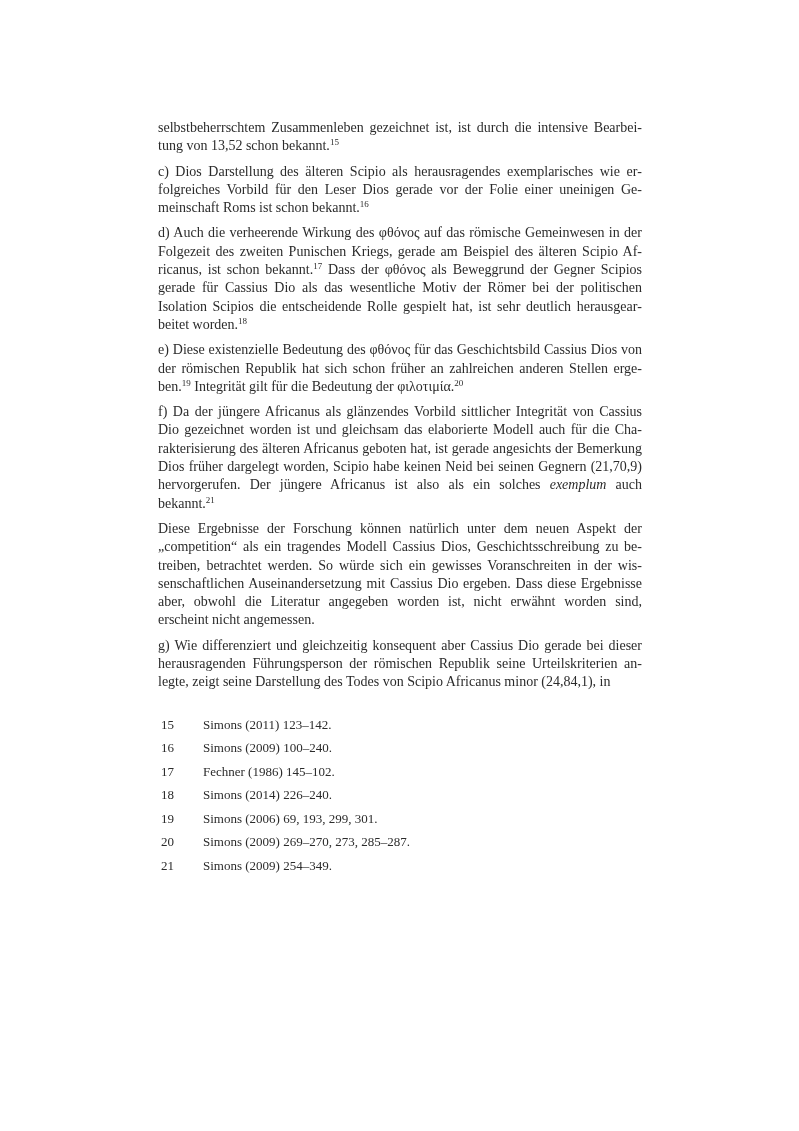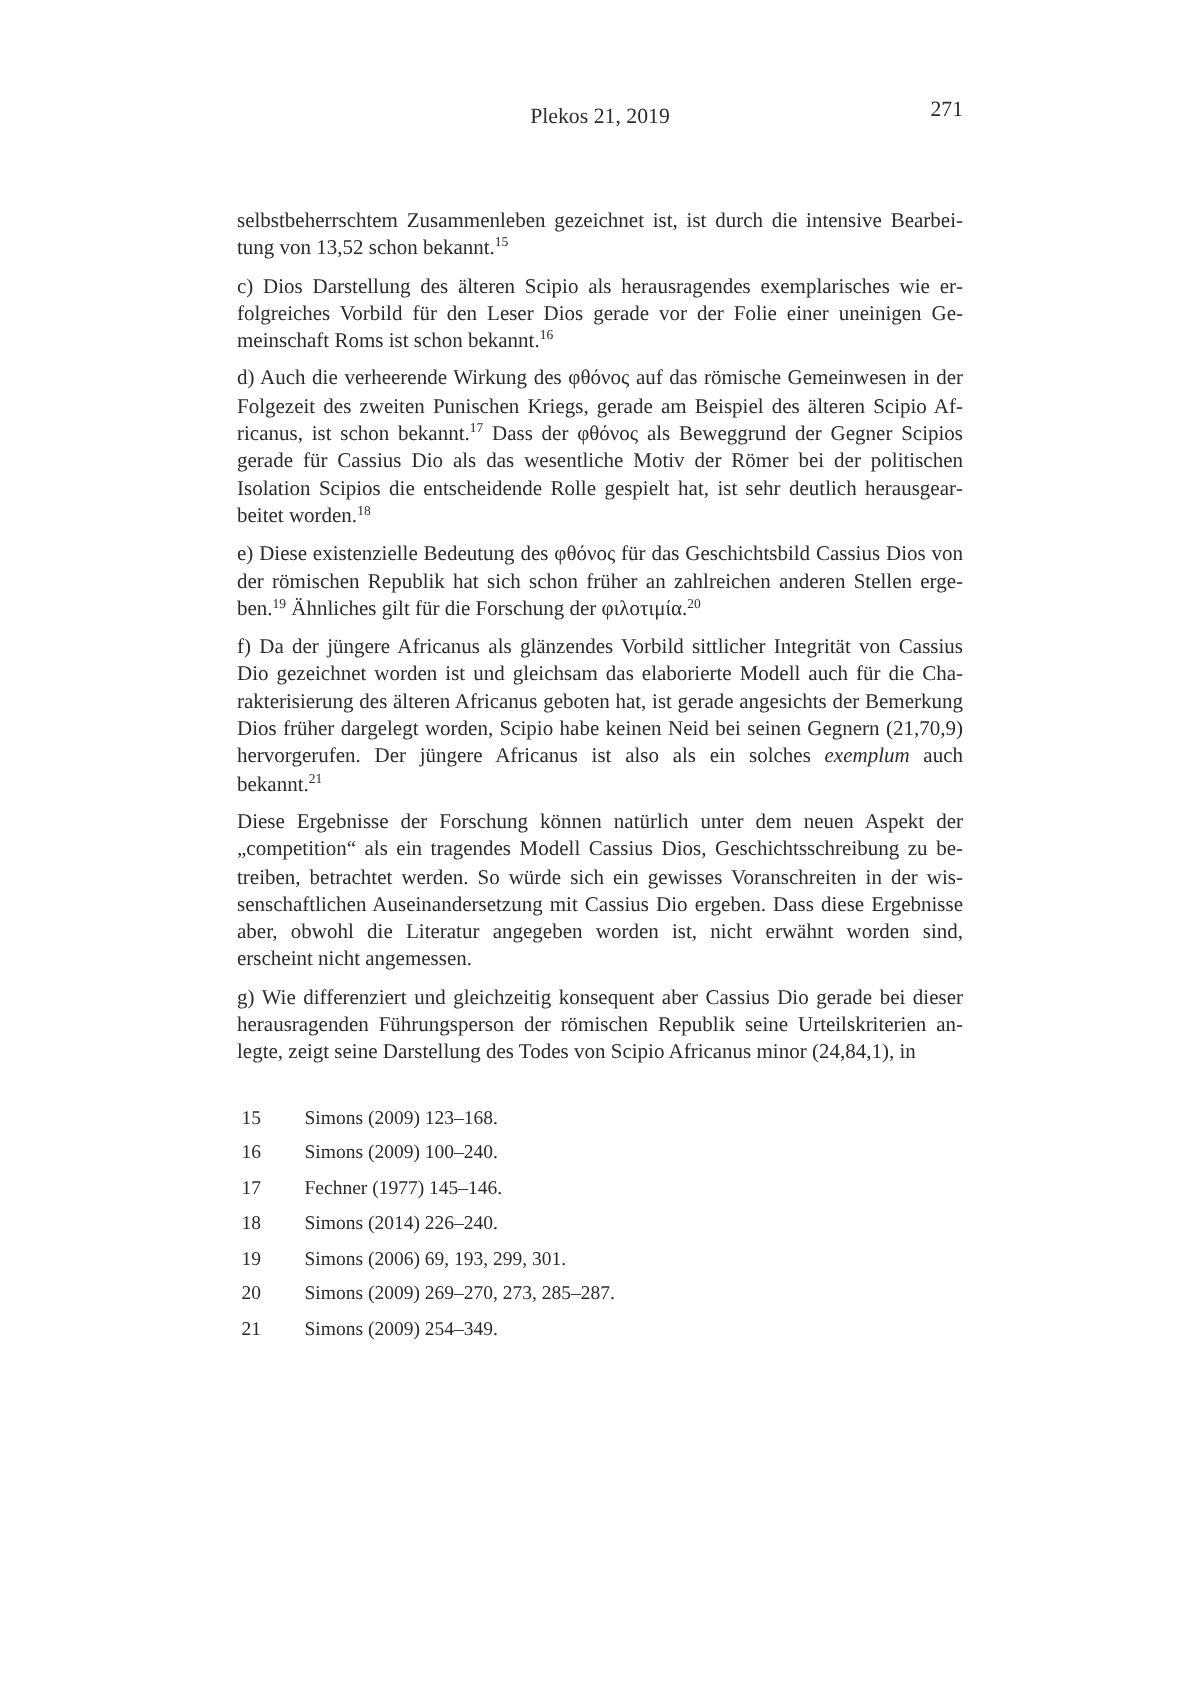--- a/index.html
+++ b/index.html
@@ -76,47 +76,43 @@
   .fn-text {
     flex: 1 1 auto;
   }
 </style>
 </head>
 <body>
 
 <div class="sheet">
   <div class="column">
 
-    <header class="page-header">
-      <div class="running-title">Plekos 21, 2019</div>
-      <div class="page-number">271</div>
-    </header>
 
     <main class="body-text" id="body-text">
         <p class="para"><span>selbstbeherrschtem Zusammenleben gezeichnet ist, ist durch die intensive Bearbei­tung von 13,52 schon bekannt.</span><sup>15</sup></p>
         <p class="para"><span>c) Dios Darstellung des älteren Scipio als herausragendes exemplarisches wie er­folgreiches Vorbild für den Leser Dios gerade vor der Folie einer uneinigen Ge­meinschaft Roms ist schon bekannt.</span><sup>16</sup></p>
         <p class="para"><span>d) Auch die verheerende Wirkung des φθόνος auf das römische Gemeinwesen in der Folgezeit des zweiten Punischen Kriegs, gerade am Beispiel des älteren Scipio Af­ricanus, ist schon bekannt.</span><sup>17</sup><span> Dass der φθόνος als Beweggrund der Gegner Scipios gerade für Cassius Dio als das wesentliche Motiv der Römer bei der politischen Isolation Scipios die entscheidende Rolle gespielt hat, ist sehr deutlich herausgear­beitet worden.</span><sup>18</sup></p>
-        <p class="para"><span>e) Diese existenzielle Bedeutung des φθόνος für das Geschichtsbild Cassius Dios von der römischen Republik hat sich schon früher an zahlreichen anderen Stellen erge­ben.</span><sup>19</sup><span> Ähnliches gilt für die Forschung der φιλοτιμία.</span><sup>20</sup></p>
+        <p class="para"><span>e) Diese existenzielle Bedeutung des φθόνος für das Geschichtsbild Cassius Dios von der römischen Republik hat sich schon früher an zahlreichen anderen Stellen erge­ben.</span><sup>19</sup><span> Integrität gilt für die Bedeutung der φιλοτιμία.</span><sup>20</sup></p>
         <p class="para"><span>f) Da der jüngere Africanus als glänzendes Vorbild sittlicher Integrität von Cassius Dio gezeichnet worden ist und gleichsam das elaborierte Modell auch für die Cha­rakterisierung des älteren Africanus geboten hat, ist gerade angesichts der Bemer­kung Dios früher dargelegt worden, Scipio habe keinen Neid bei seinen Gegnern (21,70,9) hervorgerufen. Der jüngere Africanus ist also als ein solches </span><em>exemplum</em><span> auch bekannt.</span><sup>21</sup></p>
         <p class="para"><span>Diese Ergebnisse der Forschung können natürlich unter dem neuen Aspekt der „competition“ als ein tragendes Modell Cassius Dios, Geschichtsschreibung zu be­treiben, betrachtet werden. So würde sich ein gewisses Voranschreiten in der wis­senschaftlichen Auseinandersetzung mit Cassius Dio ergeben. Dass diese Ergeb­nisse aber, obwohl die Literatur angegeben worden ist, nicht erwähnt worden sind, erscheint nicht angemessen.</span></p>
         <p class="para"><span>g) Wie differenziert und gleichzeitig konsequent aber Cassius Dio gerade bei dieser herausragenden Führungsperson der römischen Republik seine Urteilskriterien an­legte, zeigt seine Darstellung des Todes von Scipio Africanus minor (24,84,1), in</span></p>
       </main>
 
     <section class="footnotes" id="footnotes">
         <div class="footnote">
           <span class="fn-num">15</span>
-          <span class="fn-text">Simons (2009) 123–168.</span>
+          <span class="fn-text">Simons (2011) 123–142.</span>
         </div>
         <div class="footnote">
           <span class="fn-num">16</span>
           <span class="fn-text">Simons (2009) 100–240.</span>
         </div>
         <div class="footnote">
           <span class="fn-num">17</span>
-          <span class="fn-text">Fechner (1977) 145–146.</span>
+          <span class="fn-text">Fechner (1986) 145–102.</span>
         </div>
         <div class="footnote">
           <span class="fn-num">18</span>
           <span class="fn-text">Simons (2014) 226–240.</span>
         </div>
         <div class="footnote">
           <span class="fn-num">19</span>
           <span class="fn-text">Simons (2006) 69, 193, 299, 301.</span>
         </div>
         <div class="footnote">

